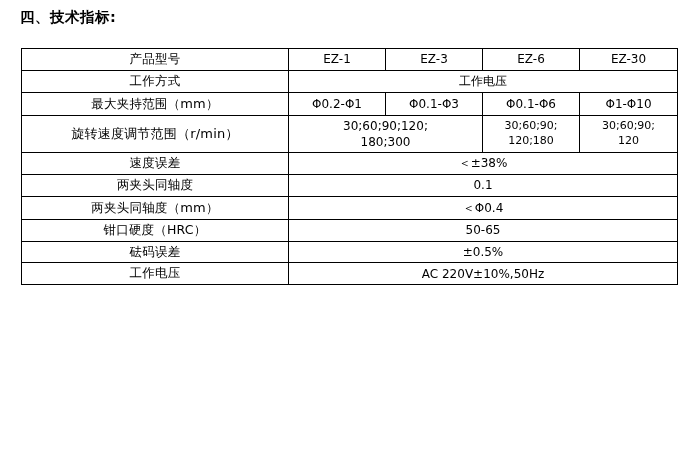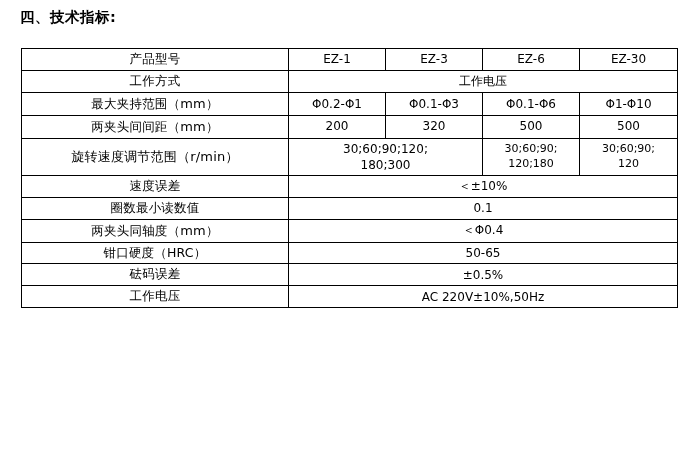--- a/index.html
+++ b/index.html
@@ -105,51 +105,44 @@
 
       <tr>
         <td class="label"><span>最大夹持范围（</span><span class="unit">mm</span><span>）</span></td>
         <td class="val">Φ0.2-Φ1</td>
         <td class="val">Φ0.1-Φ3</td>
         <td class="val">Φ0.1-Φ6</td>
         <td class="val">Φ1-Φ10</td>
       </tr>
 
 
-      <tr>
-        <td class="label"><span>两夹头间间距（</span><span class="unit">mm</span><span>）</span></td>
-        <td class="val">200</td>
-        <td class="val">320</td>
-        <td class="val">500</td>
-        <td class="val">500</td>
-      </tr>
 
       <tr class="r-row">
         <td class="label">旋转速度调节范围（r/min）</td>
         <td class="two-line" colspan="2">
           <div>30;60;90;120;</div>
           <div>180;300</div>
         </td>
         <td class="small-list">
           <div>30;60;90;</div>
           <div>120;180</div>
         </td>
         <td class="small-list">
           <div>30;60;90;</div>
           <div>120</div>
         </td>
       </tr>
 
       <tr>
         <td class="label">速度误差</td>
-        <td class="val" colspan="4">＜±10%</td>
+        <td class="val" colspan="4">＜±38%</td>
       </tr>
 
       <tr>
-        <td class="label">圈数最小读数值</td>
+        <td class="label">两夹头同轴度</td>
         <td class="val" colspan="4">0.1</td>
       </tr>
 
       <tr>
         <td class="label"><span>两夹头同轴度（</span><span class="unit">mm</span><span>）</span></td>
         <td class="val" colspan="4">＜Φ0.4</td>
       </tr>
 
       <tr>
         <td class="label">钳口硬度（HRC）</td>

